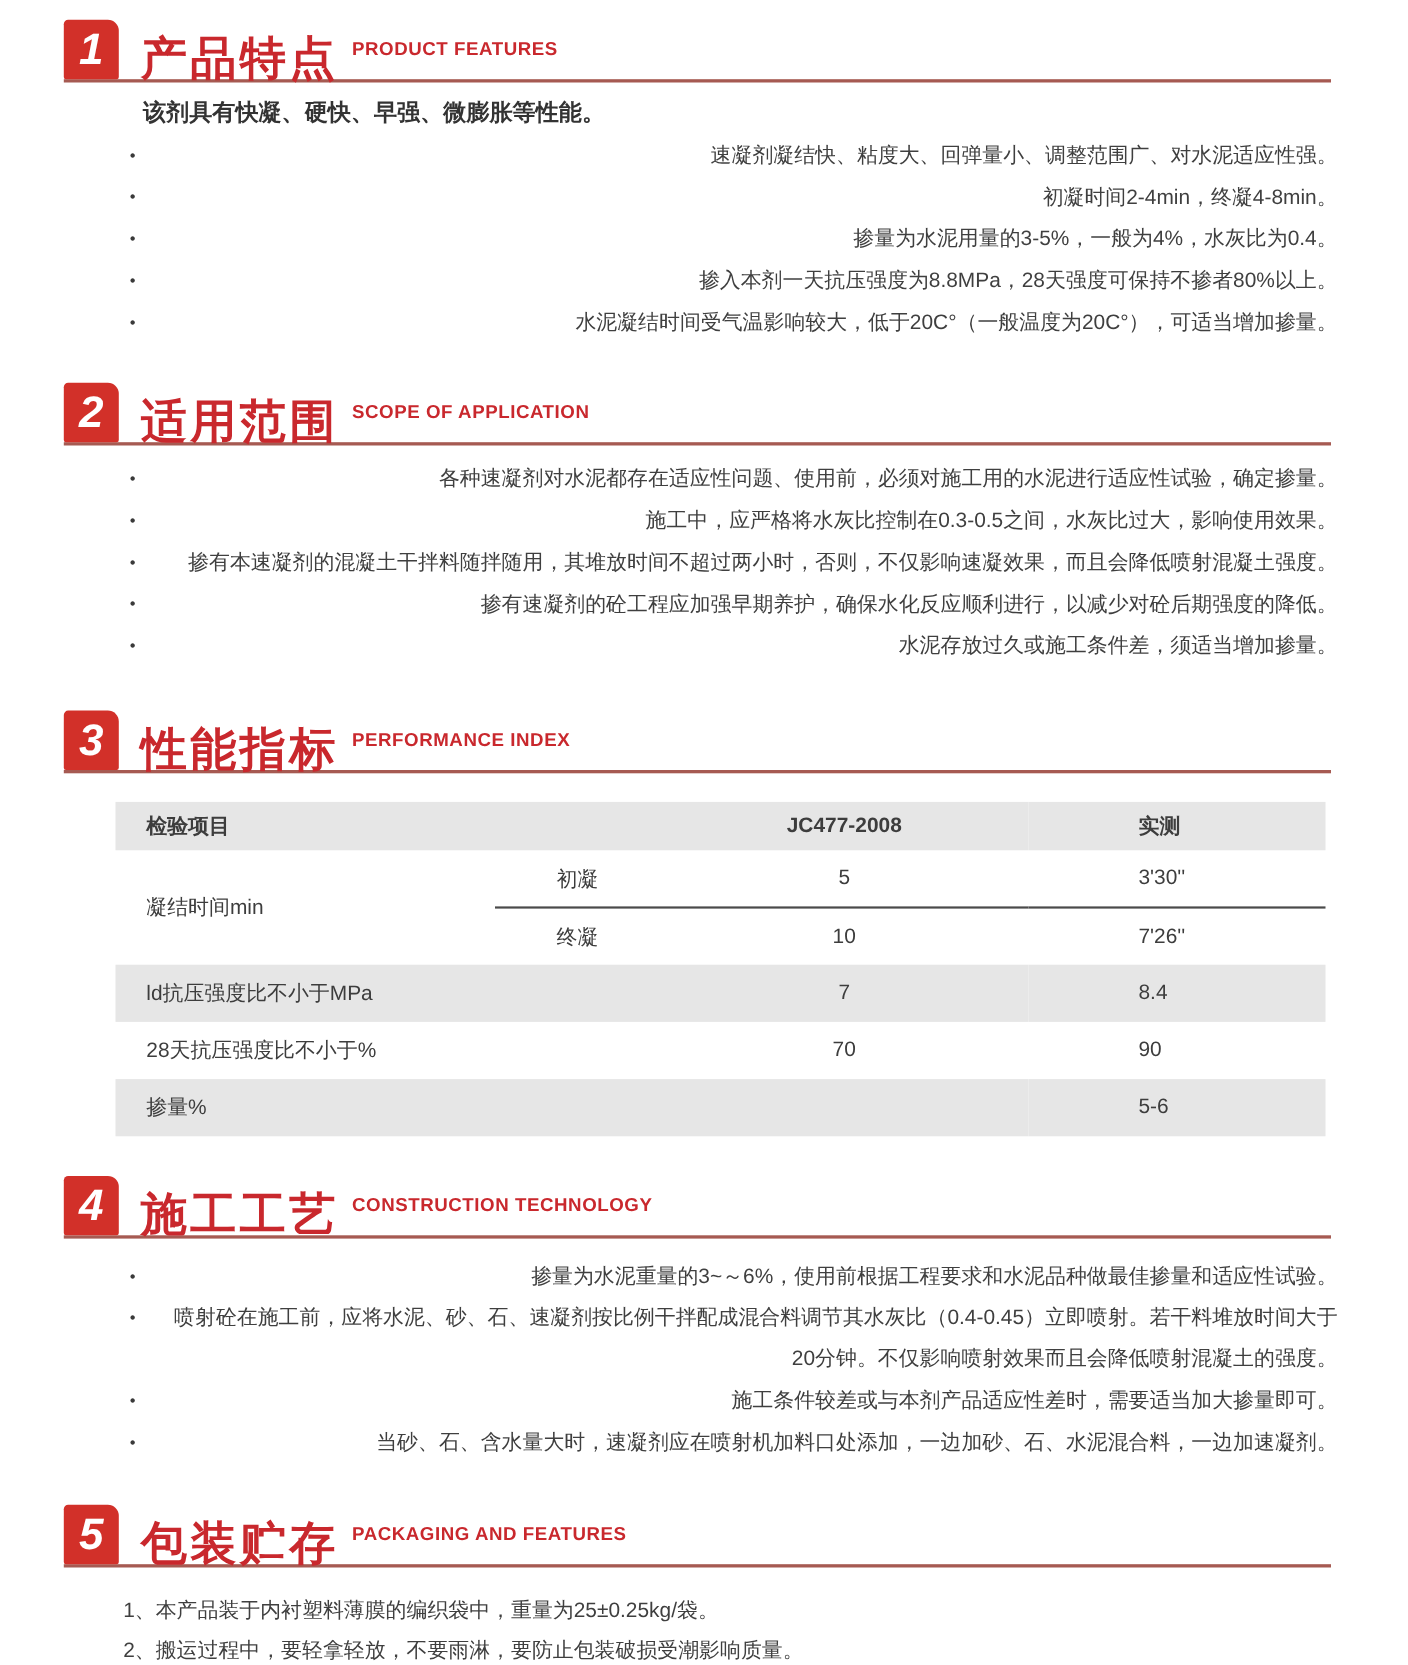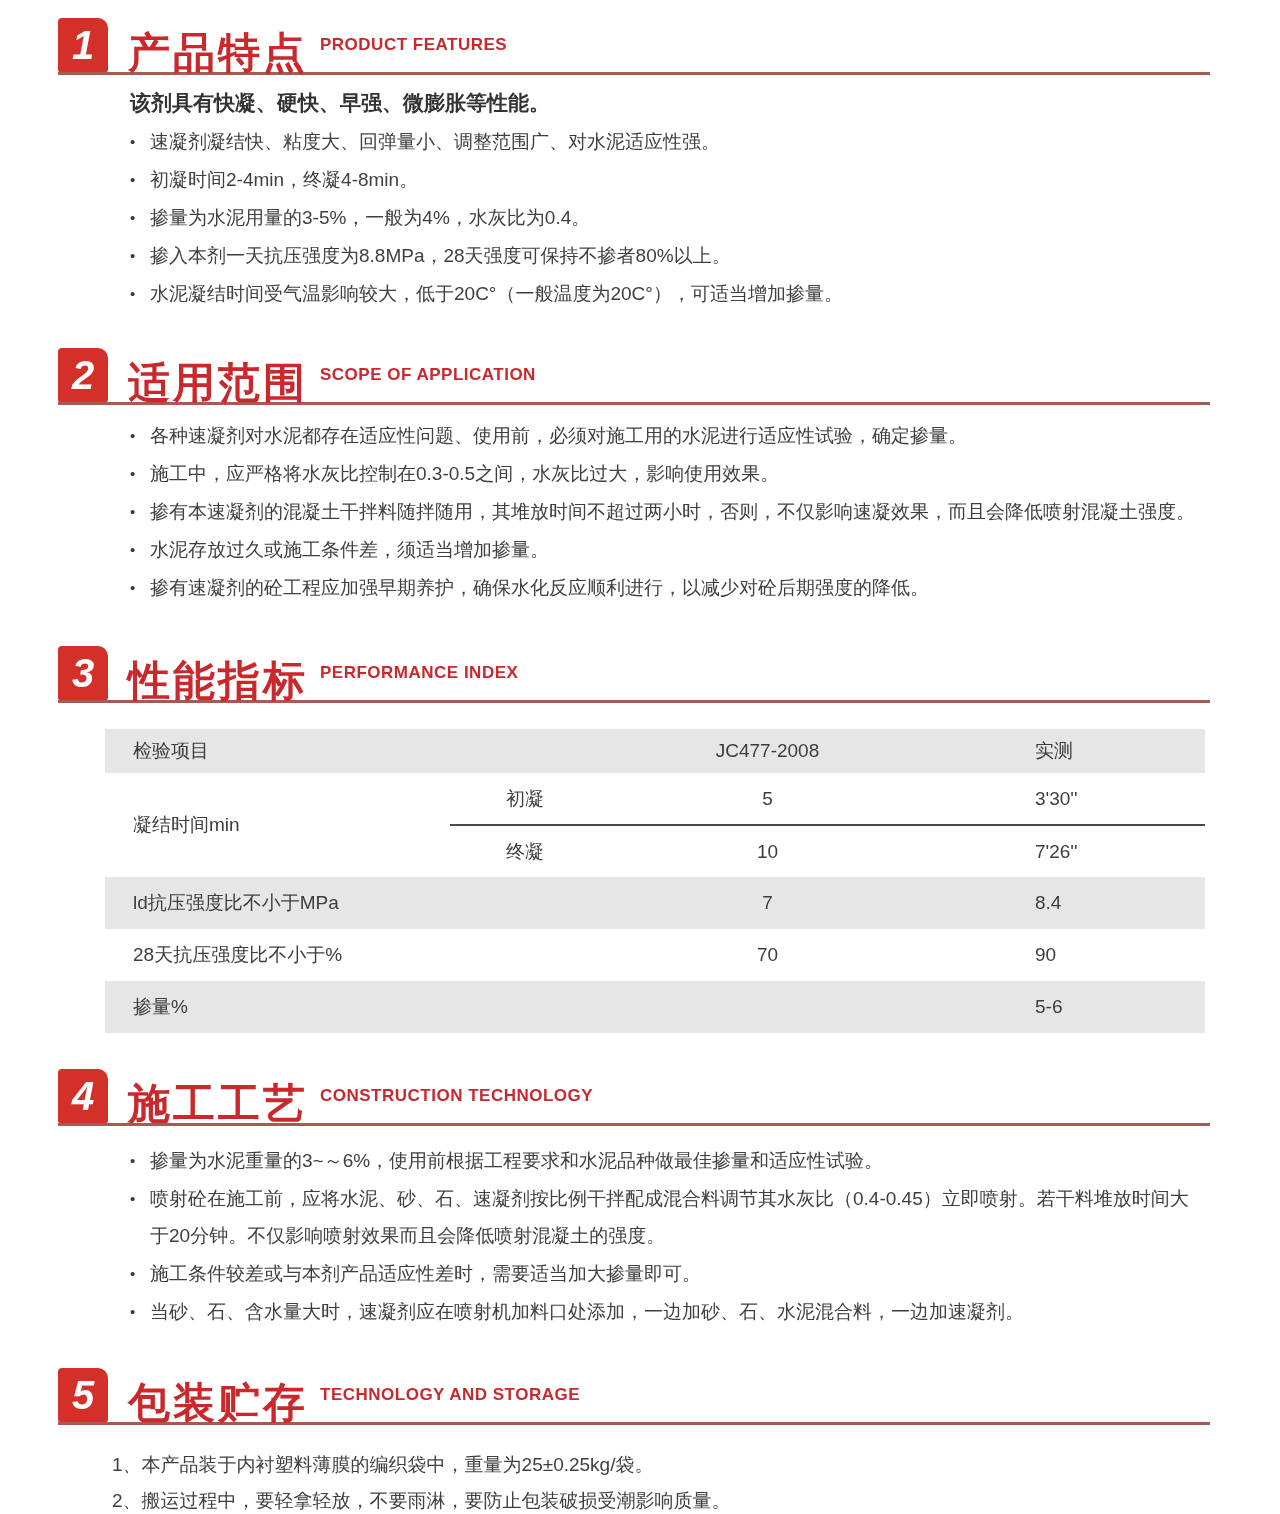--- a/index.html
+++ b/index.html
@@ -49,21 +49,21 @@
     white-space:nowrap;
   }
   
   .intro{
     margin:14px 70px 0 130px;
     font-size:21px;font-weight:bold;color:#333333;
     line-height:28px;
   }
   ul.bullets{
     list-style:none;
-    margin:16px;padding:0;
+    margin:4px;padding:0;text-align:right;
   }
   ul.bullets li{
     position:relative;
     margin:0 60px 1px 112px;
     padding-left:22px;
     font-size:19px;line-height:37px;
   }
   ul.bullets li::before{
     content:"•";
     position:absolute;left:2px;top:0;
@@ -83,21 +83,21 @@
     table-layout:fixed;
   }
   table.perf col.c1{width:345px;}
   table.perf col.c2{width:150px;}
   table.perf col.c3{width:335px;}
   table.perf col.c4{width:270px;}
   table.perf th,table.perf td{
     padding:0;font-weight:normal;
     height:52px;vertical-align:middle;
   }
-  table.perf thead th{height:44px;font-weight:normal;}
+  table.perf thead th{height:44px;font-weight:bold;}
   table.perf .cell-item{text-align:left;padding-left:28px;}
   table.perf .cell-sub{text-align:center;}
   table.perf .cell-std{text-align:center;}
   table.perf .cell-meas{text-align:left;padding-left:100px;}
   tr.stripe{background:var(--stripe-gray);}
   tr.divider td{border-top:2px solid var(--divider-dark);}
   
   #sec1{margin-top:18px;}
   #sec1 ul{margin-top:6px;}
   #sec2{margin-top:36px;}
@@ -129,22 +129,22 @@
 <section class="sec" id="sec2">
   <header class="sec-header">
     <div class="badge">2</div>
     <h2 class="title-zh">适用范围</h2>
     <span class="title-en">SCOPE OF APPLICATION</span>
   </header>
   <ul class="bullets">
     <li>各种速凝剂对水泥都存在适应性问题、使用前，必须对施工用的水泥进行适应性试验，确定掺量。</li>
     <li>施工中，应严格将水灰比控制在0.3-0.5之间，水灰比过大，影响使用效果。</li>
     <li>掺有本速凝剂的混凝土干拌料随拌随用，其堆放时间不超过两小时，否则，不仅影响速凝效果，而且会降低喷射混凝土强度。</li>
+    <li>掺有速凝剂的砼工程应加强早期养护，确保水化反应顺利进行，以减少对砼后期强度的降低。</li>
     <li>水泥存放过久或施工条件差，须适当增加掺量。</li>
-    <li>掺有速凝剂的砼工程应加强早期养护，确保水化反应顺利进行，以减少对砼后期强度的降低。</li>
   </ul>
 </section>
 
 <section class="sec" id="sec3">
   <header class="sec-header">
     <div class="badge">3</div>
     <h2 class="title-zh">性能指标</h2>
     <span class="title-en">PERFORMANCE INDEX</span>
   </header>
 
@@ -205,20 +205,20 @@
     <li>喷射砼在施工前，应将水泥、砂、石、速凝剂按比例干拌配成混合料调节其水灰比（0.4-0.45）立即喷射。若干料堆放时间大于20分钟。不仅影响喷射效果而且会降低喷射混凝土的强度。</li>
     <li>施工条件较差或与本剂产品适应性差时，需要适当加大掺量即可。</li>
     <li>当砂、石、含水量大时，速凝剂应在喷射机加料口处添加，一边加砂、石、水泥混合料，一边加速凝剂。</li>
   </ul>
 </section>
 
 <section class="sec" id="sec5">
   <header class="sec-header">
     <div class="badge">5</div>
     <h2 class="title-zh">包装贮存</h2>
-    <span class="title-en">TECHNOLOGY AND STORAGE</span>
+    <span class="title-en">PACKAGING AND FEATURES</span>
   </header>
   <div class="numbered">
     <p>1、本产品装于内衬塑料薄膜的编织袋中，重量为25±0.25kg/袋。</p>
     <p>2、搬运过程中，要轻拿轻放，不要雨淋，要防止包装破损受潮影响质量。</p>
     <p>3、本产品应堆放在通风、干燥的仓库中，有效期180天。</p>
   </div>
 </section>
 
 </body></html>

